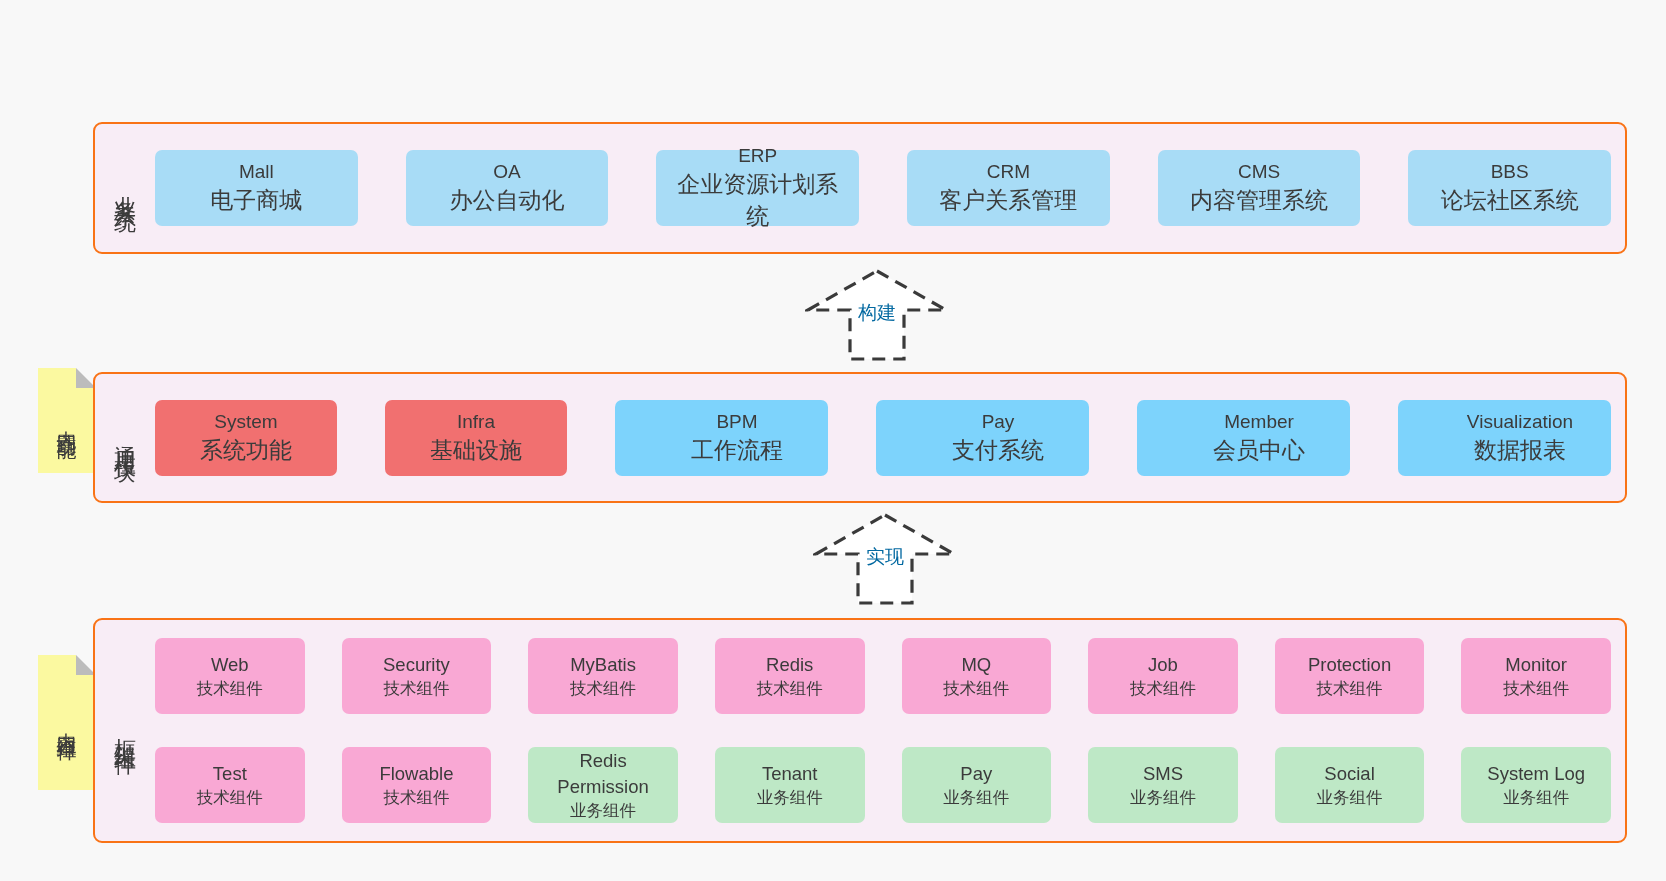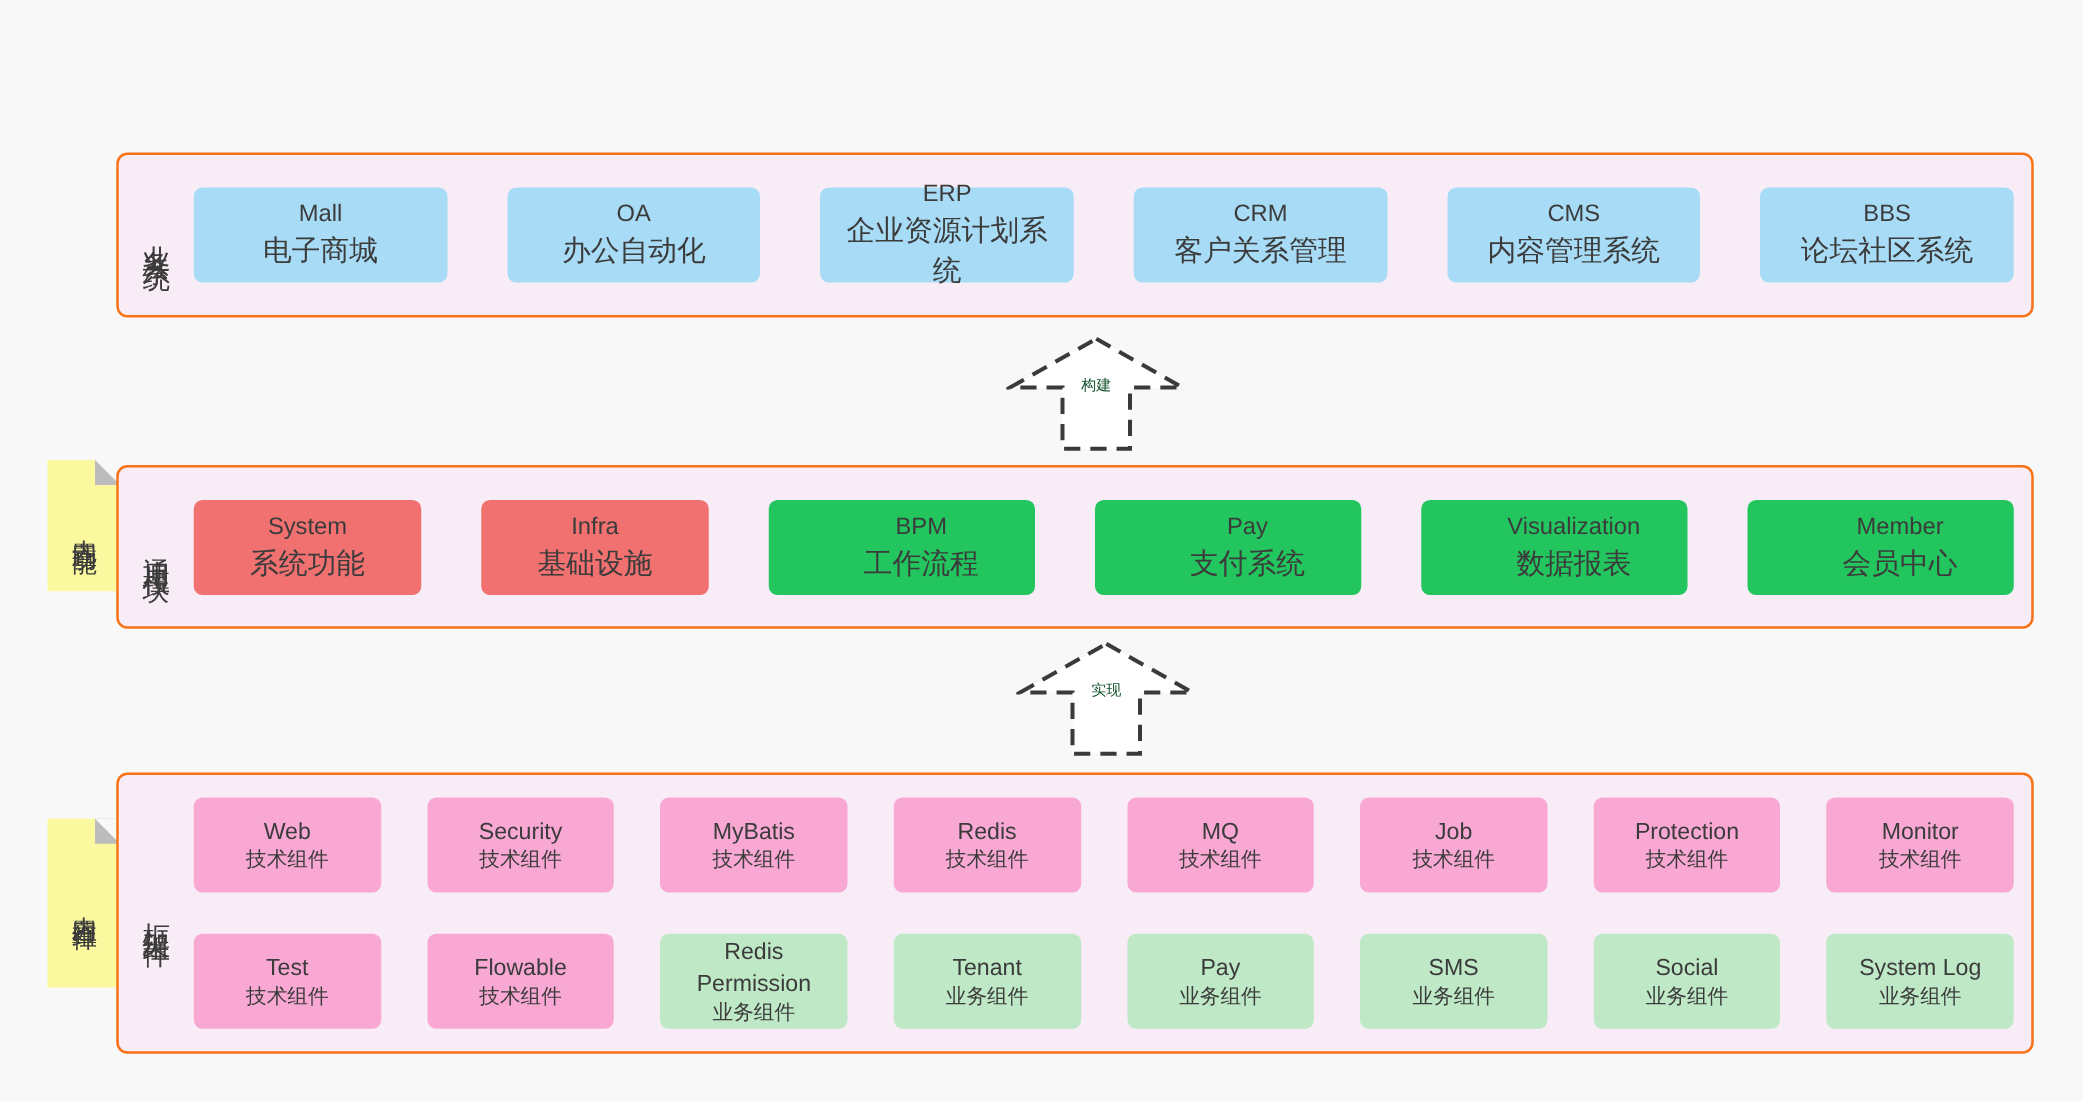--- a/index.html
+++ b/index.html
@@ -42,21 +42,21 @@
     display:flex; flex-direction:column; align-items:center; justify-content:center;
     text-align:center; line-height:1.38; padding:0 10px;
   }
   .box .name { font-size:19px; }
   .box .desc { font-size:23px; }
   .row-8 .box .name { font-size:18.5px; }
   .row-8 .box .desc { font-size:16.5px; }
 
   .c-blue   { background:#a8dcf6; }
   .c-red    { background:#f17070;text-align:right; }
-  .c-pink   { background:#22c55e;padding-left:41px; }
+  .c-pink   { background:#7dd3fc;padding-left:41px; }
   .c-green  { background:#f9a8d4; }
   .c-lgreen { background:#bee8c6; }
 
   
   .sticky {
     position:absolute; left:38px; width:58px; background:#fbf9a0; z-index:1;
     display:flex; align-items:center; justify-content:center;
   }
   .sticky .vtext { font-size:20px; letter-spacing:3px; }
   .sticky::after {
@@ -67,22 +67,22 @@
   .sticky-features   { top:368px; height:105px; }
   .sticky-components { top:655px; height:135px; }
 
   
   .arrow { position:absolute; width:144px; height:94px; z-index:3; }
   .arrow-build     { left:805px; top:268px; }
   .arrow-implement { left:813px; top:512px; }
   .arrow svg { position:absolute; left:0; top:0; }
   .arrow-label {
     position:absolute; top:31px; left:50%; transform:translateX(-50%);
-    background:#ffffff; font-size:12px; padding:1px 3px; white-space:nowrap;
-    color:#14532d;
+    background:#ffffff; font-size:19px; padding:1px 3px; white-space:nowrap;
+    color:#0369a1;
   }
 </style>
 </head>
 <body>
 
 <div class="page">
 
   <div class="sticky sticky-features">
     <span class="vtext">内置功能</span>
   </div>
@@ -147,26 +147,26 @@
         </div>
         <div class="box c-pink">
           <span class="name">BPM</span>
           <span class="desc">工作流程</span>
         </div>
         <div class="box c-pink">
           <span class="name">Pay</span>
           <span class="desc">支付系统</span>
         </div>
         <div class="box c-pink">
+          <span class="name">Member</span>
+          <span class="desc">会员中心</span>
+        </div>
+        <div class="box c-pink">
           <span class="name">Visualization</span>
           <span class="desc">数据报表</span>
-        </div>
-        <div class="box c-pink">
-          <span class="name">Member</span>
-          <span class="desc">会员中心</span>
         </div>
       </div>
     </div>
   </section>
 
   <div class="arrow arrow-implement">
     <svg width="144" height="94" viewBox="0 0 144 94">
       <polygon points="72,3 141,42 99,42 99,91 45,91 45,42 3,42" fill="#ffffff" stroke="#3a3a3a" stroke-width="3.2" stroke-dasharray="13 8" stroke-linejoin="miter"></polygon>
     </svg>
     <span class="arrow-label">实现</span>

